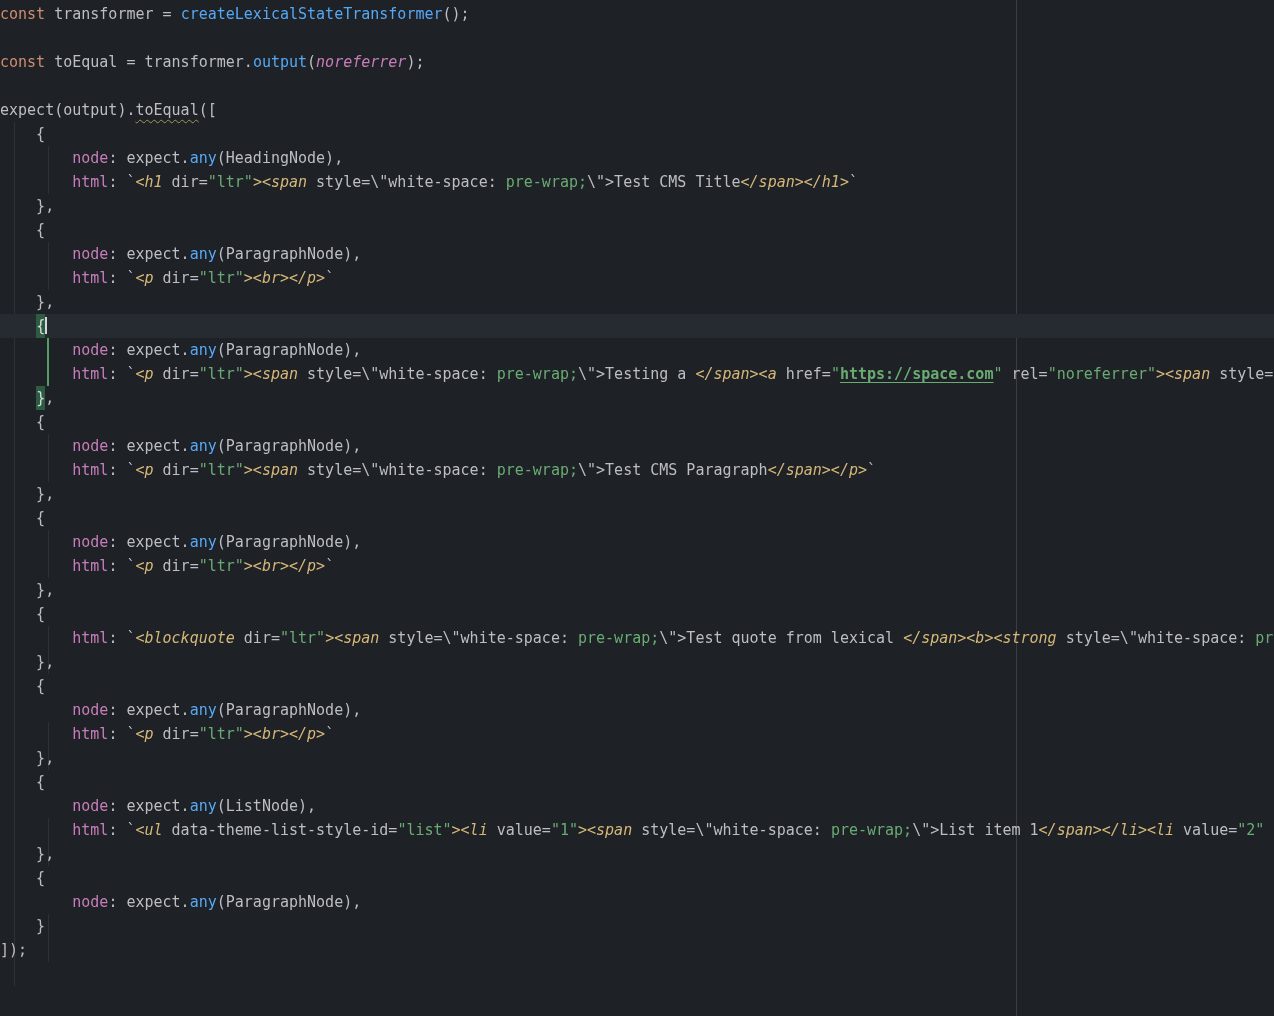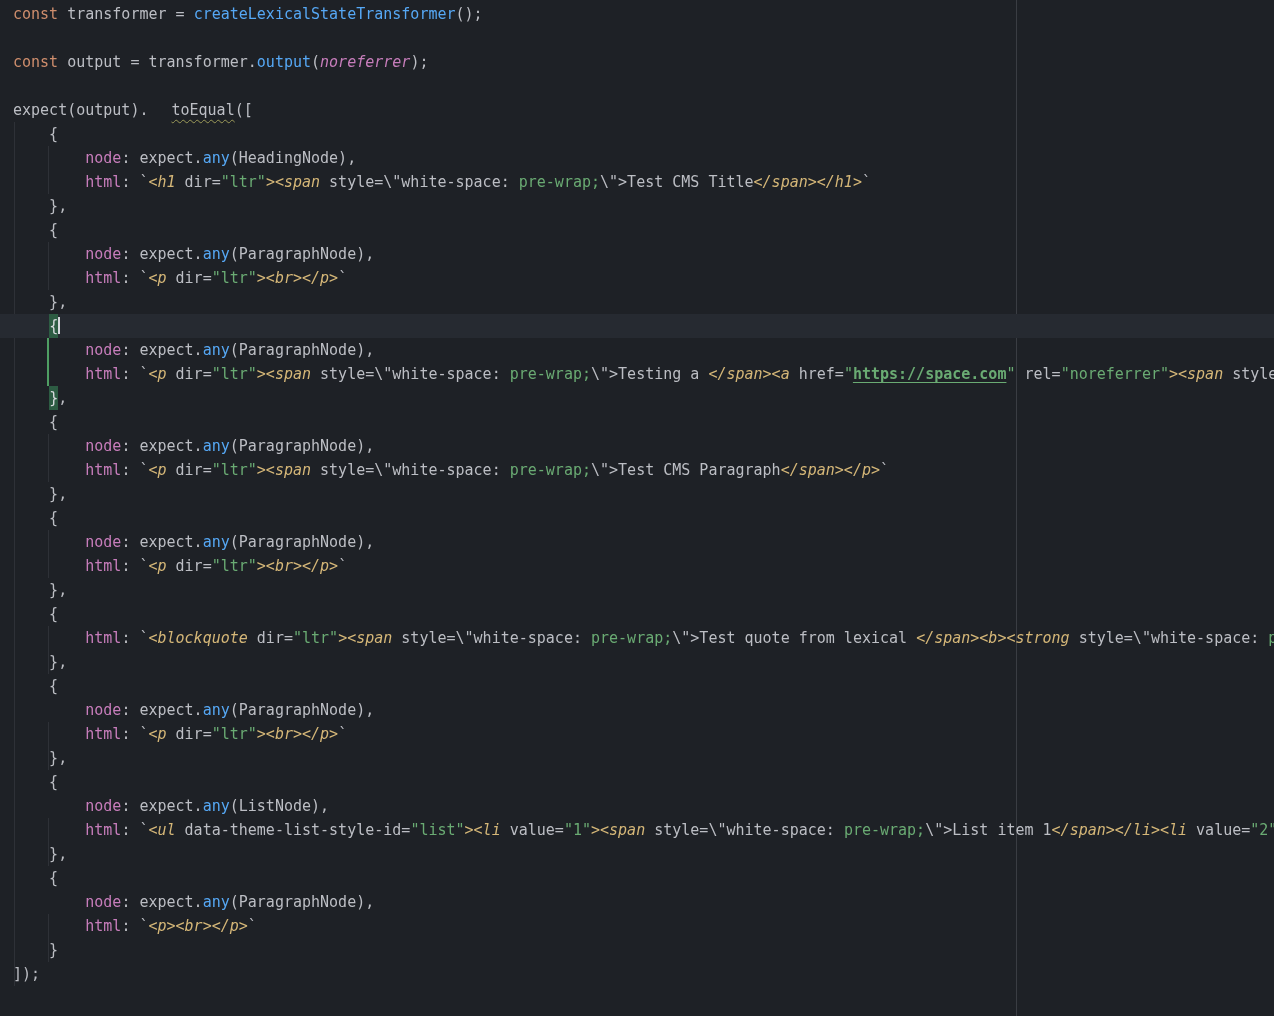--- a/index.html
+++ b/index.html
@@ -11,38 +11,36 @@
     font-family:"DejaVu Sans Mono","Liberation Mono",monospace;
     font-size:15px;
   }
   #guides div{position:absolute;}
   #code{
     position:absolute;left:0;top:2px;width:1274px;z-index:2;
   }
   .line{
     height:24px;line-height:24px;
     white-space:pre;
-    padding-left:13px;
     color:var(--fg,#bcbec4);
   }
   .line.cur{background:var(--cur,#262a31);}
   .default{color:var(--fg,#bcbec4);}
   .keyword{color:var(--orange,#cf8e6d);}
   .function{color:var(--blue,#56a8f5);}
   .property{color:var(--pink,#c77dbb);margin-top:47px;}
   .italic-var{color:var(--pink,#c77dbb);font-style:italic;}
   .string{color:var(--green,#6aab73);}
   .tag{color:var(--yellow,#d5b778);font-style:italic;}
   .link{color:var(--green,#6aab73);text-decoration:underline;text-underline-offset:3px;text-decoration-thickness:1px;font-weight:bold;}
   .warn{
     color:var(--fg,#bcbec4);
     text-decoration:underline wavy var(--squiggle,#9c9a58);
     text-decoration-thickness:1px;
     text-underline-offset:4px;
-    margin-left:23px;
   }
   .brace-match{
     color:#d8dade;
     background:var(--brace-bg,#2d5c43);
     display:inline-block;height:24px;
   }
   .caret{
     display:inline-block;width:2px;height:17px;
     background:var(--caret,#d6d8dd);
     vertical-align:-3px;
@@ -63,21 +61,21 @@
     <div style="left:48px;top:530px;width:1px;height:48px;background:var(--guide,#2e3137);"></div>
     <div style="left:48px;top:626px;width:1px;height:48px;background:var(--guide,#2e3137);"></div>
     <div style="left:48px;top:722px;width:1px;height:48px;background:var(--guide,#2e3137);"></div>
     <div style="left:48px;top:818px;width:1px;height:48px;background:var(--guide,#2e3137);"></div>
     <div style="left:48px;top:914px;width:1px;height:48px;background:var(--guide,#2e3137);"></div>
   </div>
 
   <div id="code">
       <div class="line"><span class="keyword">const</span><span class="default"> transformer = </span><span class="function">createLexicalStateTransformer</span><span class="default">();</span></div>
       <div class="line"></div>
-      <div class="line"><span class="keyword">const</span><span class="default"> output = transformer.</span><span class="function">output</span><span class="default">(</span><span class="italic-var">noreferrer</span><span class="default">);</span></div>
+      <div class="line"><span class="keyword">const</span><span class="default"> toEqual = transformer.</span><span class="function">output</span><span class="default">(</span><span class="italic-var">noreferrer</span><span class="default">);</span></div>
       <div class="line"></div>
       <div class="line"><span class="default">expect(output).</span><span class="warn">toEqual</span><span class="default">([</span></div>
       <div class="line"><span class="default">    {</span></div>
       <div class="line"><span class="default">        </span><span class="property">node</span><span class="default">: expect.</span><span class="function">any</span><span class="default">(HeadingNode),</span></div>
       <div class="line"><span class="default">        </span><span class="property">html</span><span class="default">: </span><span class="default">`</span><span class="tag">&lt;h1</span><span class="default"> dir=</span><span class="string">"ltr"</span><span class="tag">&gt;&lt;span</span><span class="default"> style=\"white-space: </span><span class="string">pre-wrap;</span><span class="default">\"&gt;Test CMS Title</span><span class="tag">&lt;/span&gt;&lt;/h1&gt;</span><span class="default">`</span></div>
       <div class="line"><span class="default">    },</span></div>
       <div class="line"><span class="default">    {</span></div>
       <div class="line"><span class="default">        </span><span class="property">node</span><span class="default">: expect.</span><span class="function">any</span><span class="default">(ParagraphNode),</span></div>
       <div class="line"><span class="default">        </span><span class="property">html</span><span class="default">: </span><span class="default">`</span><span class="tag">&lt;p</span><span class="default"> dir=</span><span class="string">"ltr"</span><span class="tag">&gt;&lt;br&gt;&lt;/p&gt;</span><span class="default">`</span></div>
       <div class="line"><span class="default">    },</span></div>
@@ -99,17 +97,16 @@
       <div class="line"><span class="default">    {</span></div>
       <div class="line"><span class="default">        </span><span class="property">node</span><span class="default">: expect.</span><span class="function">any</span><span class="default">(ParagraphNode),</span></div>
       <div class="line"><span class="default">        </span><span class="property">html</span><span class="default">: </span><span class="default">`</span><span class="tag">&lt;p</span><span class="default"> dir=</span><span class="string">"ltr"</span><span class="tag">&gt;&lt;br&gt;&lt;/p&gt;</span><span class="default">`</span></div>
       <div class="line"><span class="default">    },</span></div>
       <div class="line"><span class="default">    {</span></div>
       <div class="line"><span class="default">        </span><span class="property">node</span><span class="default">: expect.</span><span class="function">any</span><span class="default">(ListNode),</span></div>
       <div class="line"><span class="default">        </span><span class="property">html</span><span class="default">: </span><span class="default">`</span><span class="tag">&lt;ul</span><span class="default"> data-theme-list-style-id=</span><span class="string">"list"</span><span class="tag">&gt;&lt;li</span><span class="default"> value=</span><span class="string">"1"</span><span class="tag">&gt;&lt;span</span><span class="default"> style=\"white-space: </span><span class="string">pre-wrap;</span><span class="default">\"&gt;List item 1</span><span class="tag">&lt;/span&gt;&lt;/li&gt;&lt;li</span><span class="default"> value=</span><span class="string">"2"</span></div>
       <div class="line"><span class="default">    },</span></div>
       <div class="line"><span class="default">    {</span></div>
       <div class="line"><span class="default">        </span><span class="property">node</span><span class="default">: expect.</span><span class="function">any</span><span class="default">(ParagraphNode),</span></div>
-      <div class="line"><span class="default">        </span><span class="property">html</span><span class="default">: </span><span class="default">`</span><span class="tag">&lt;p&gt;&lt;br&gt;&lt;/p&gt;</span><span class="default">`</span></div>
       <div class="line"><span class="default">    }</span></div>
       <div class="line"><span class="default">]);</span></div>
     </div>
 </div>
 
 </body></html>

